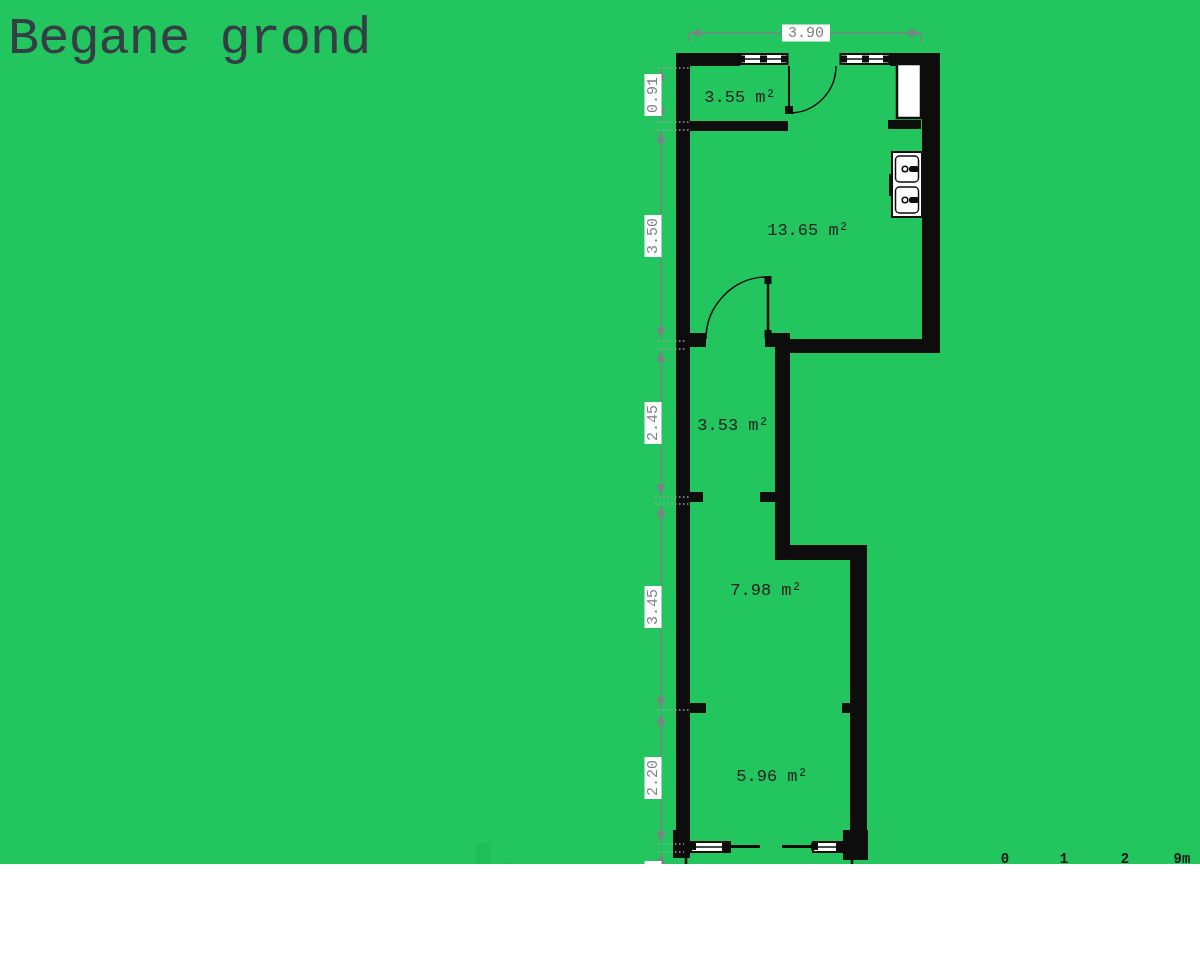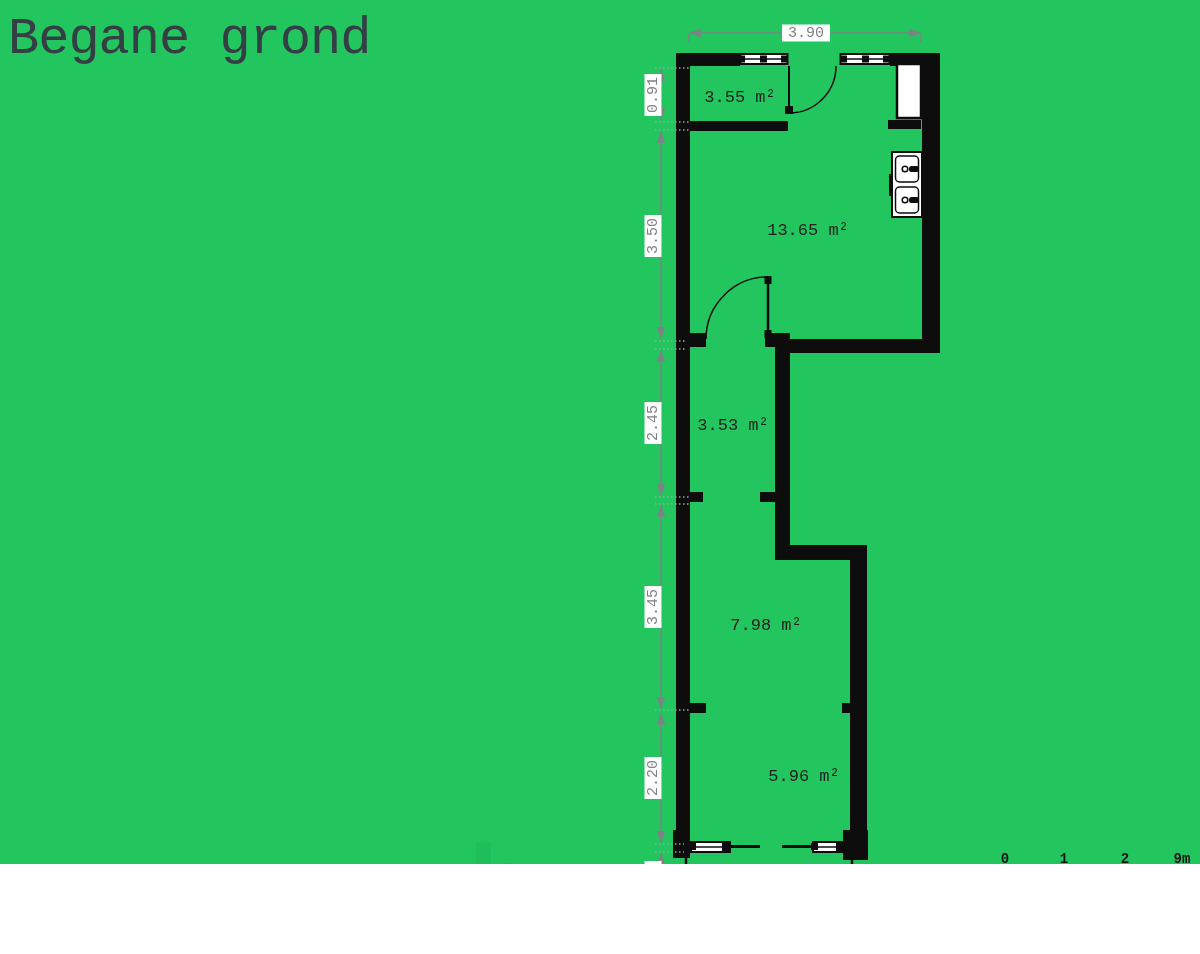--- a/index.html
+++ b/index.html
@@ -163,22 +163,22 @@
       <rect x="1126" y="868" width="61" height="8" fill="#0d0d0d"></rect>
     </g>
   </svg>
 
   <div class="abs page-title">Begane grond</div>
   <div class="abs watermark">b</div>
 
   <div class="abs room-label" style="left:740px;top:97px;">3.55 m²</div>
   <div class="abs room-label" style="left:808px;top:230px;">13.65 m²</div>
   <div class="abs room-label" style="left:733px;top:425px;">3.53 m²</div>
-  <div class="abs room-label" style="left:766px;top:625px;">7.98 m²</div>
-  <div class="abs room-label" style="left:772px;top:776px;margin-left:32px;">5.96 m²</div>
+  <div class="abs room-label" style="left:766px;top:590px;">7.98 m²</div>
+  <div class="abs room-label" style="left:772px;top:776px;">5.96 m²</div>
 
   <div class="abs dim-label-h" style="left:806px;top:33px;">3.90</div>
   <div class="abs dim-label-v" style="left:653px;top:95px;">0.91</div>
   <div class="abs dim-label-v" style="left:653px;top:236px;">3.50</div>
   <div class="abs dim-label-v" style="left:653px;top:423px;">2.45</div>
   <div class="abs dim-label-v" style="left:653px;top:607px;">3.45</div>
   <div class="abs dim-label-v" style="left:653px;top:778px;">2.20</div>
   <div class="abs dim-label-v" style="left:653px;top:882px;">1.06</div>
 
   <div class="abs scale-label" style="left:1005px;top:859px;">0</div>

